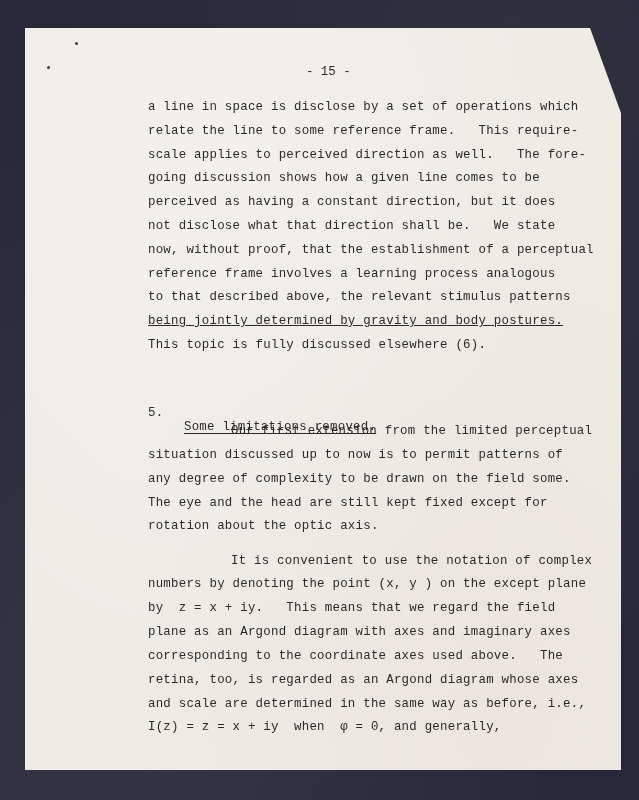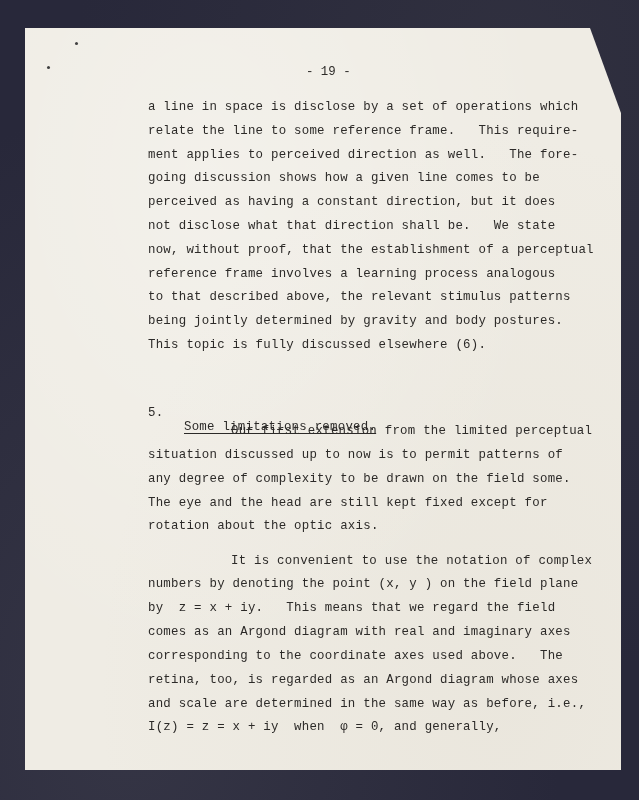--- a/index.html
+++ b/index.html
@@ -88,48 +88,48 @@
 </head>
 <body>
 
 <div class="backdrop"></div>
 
 <div class="paper">
   <span class="dot" style="left:50px; top:14px;"></span>
   <span class="dot" style="left:22px; top:38px;"></span>
 </div>
 
-<div class="page-number">- 19 -</div>
+<div class="page-number">- 15 -</div>
 
 <div class="text-block">
 
   <div class="line" style="top:100px;">a line in space is disclose by a set of operations which</div>
   <div class="line" style="top:124px;">relate the line to some reference frame.   This require-</div>
-  <div class="line" style="top:148px;">ment applies to perceived direction as well.   The fore-</div>
+  <div class="line" style="top:148px;">scale applies to perceived direction as well.   The fore-</div>
   <div class="line" style="top:171px;">going discussion shows how a given line comes to be</div>
   <div class="line" style="top:195px;">perceived as having a constant direction, but it does</div>
   <div class="line" style="top:219px;">not disclose what that direction shall be.   We state</div>
   <div class="line" style="top:243px;font-family:Liberation Mono, monospace;">now, without proof, that the establishment of a perceptual</div>
   <div class="line" style="top:267px;">reference frame involves a learning process analogous</div>
   <div class="line" style="top:290px;">to that described above, the relevant stimulus patterns</div>
-  <div class="line" style="top:314px;">being jointly determined by gravity and body postures.</div>
+  <div class="line" style="top:314px;text-decoration:underline;">being jointly determined by gravity and body postures.</div>
   <div class="line" style="top:338px;">This topic is fully discussed elsewhere (6).</div>
 
   <div class="line" style="top:392px; width:300px;">
     <span class="heading-num">5.</span>
     <span class="heading-title">Some limitations removed.</span>
   </div>
 
   <div class="line indent" style="top:424px;">Our first extension from the limited perceptual</div>
   <div class="line" style="top:448px;">situation discussed up to now is to permit patterns of</div>
   <div class="line" style="top:472px;">any degree of complexity to be drawn on the field some.</div>
   <div class="line" style="top:496px;">The eye and the head are still kept fixed except for</div>
   <div class="line" style="top:519px;text-align:right;">rotation about the optic axis.</div>
 
   <div class="line indent" style="top:554px;">It is convenient to use the notation of complex</div>
-  <div class="line" style="top:577px;">numbers by denoting the point (x, y ) on the field plane</div>
+  <div class="line" style="top:577px;">numbers by denoting the point (x, y ) on the except plane</div>
   <div class="line" style="top:601px;text-align:center;">by  z = x + iy.   This means that we regard the field</div>
-  <div class="line" style="top:625px;">comes as an Argond diagram with real and imaginary axes</div>
+  <div class="line" style="top:625px;">plane as an Argond diagram with axes and imaginary axes</div>
   <div class="line" style="top:649px;">corresponding to the coordinate axes used above.   The</div>
   <div class="line" style="top:673px;">retina, too, is regarded as an Argond diagram whose axes</div>
   <div class="line" style="top:697px;">and scale are determined in the same way as before, i.e.,</div>
   <div class="line" style="top:720px;">I(z) = z = x + iy  when  φ = 0, and generally,</div>
 </div>
 
 </body></html>

